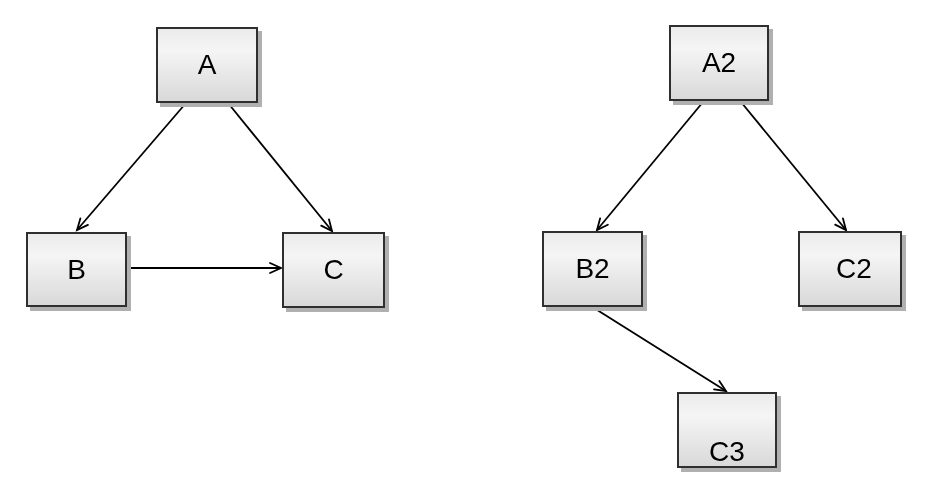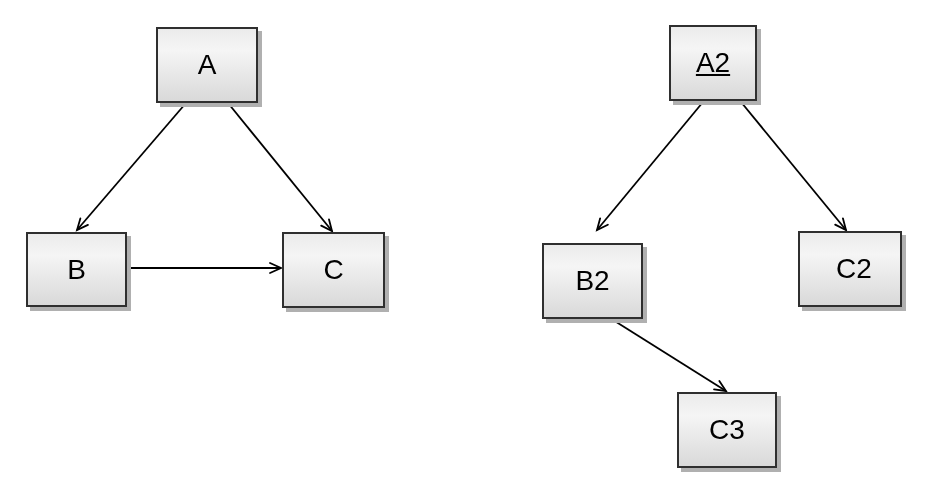--- a/index.html
+++ b/index.html
@@ -79,26 +79,26 @@
   <div class="node" style="left:156px; top:27px; width:102px; height:76px;">
     <span class="node-label">A</span>
   </div>
   <div class="node" style="left:26px; top:232px; width:101px; height:75px;">
     <span class="node-label">B</span>
   </div>
   <div class="node" style="left:282px; top:232px; width:103px; height:76px;">
     <span class="node-label">C</span>
   </div>
 
-  <div class="node" style="left:669px; top:25px; width:88px; height:76px;text-decoration:underline;">
+  <div class="node" style="left:669px; top:25px; width:100px; height:76px;">
     <span class="node-label">A2</span>
   </div>
-  <div class="node" style="left:542px; top:243px; width:101px; height:76px;">
+  <div class="node" style="left:542px; top:231px; width:101px; height:76px;">
     <span class="node-label">B2</span>
   </div>
   <div class="node" style="left:798px; top:231px; width:104px; height:76px;padding-left:8px;">
     <span class="node-label">C2</span>
   </div>
-  <div class="node" style="left:677px; top:392px; width:100px; height:76px;">
+  <div class="node" style="left:677px; top:392px; width:100px; height:76px;align-items:flex-end;">
     <span class="node-label">C3</span>
   </div>
 
 </div>
 
 </body></html>

